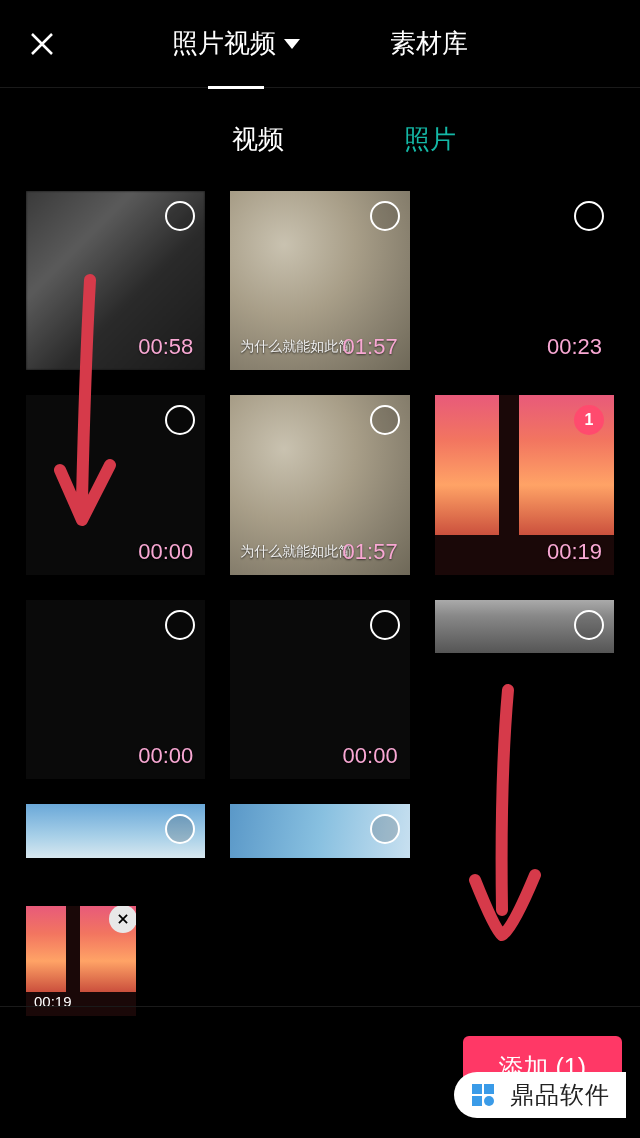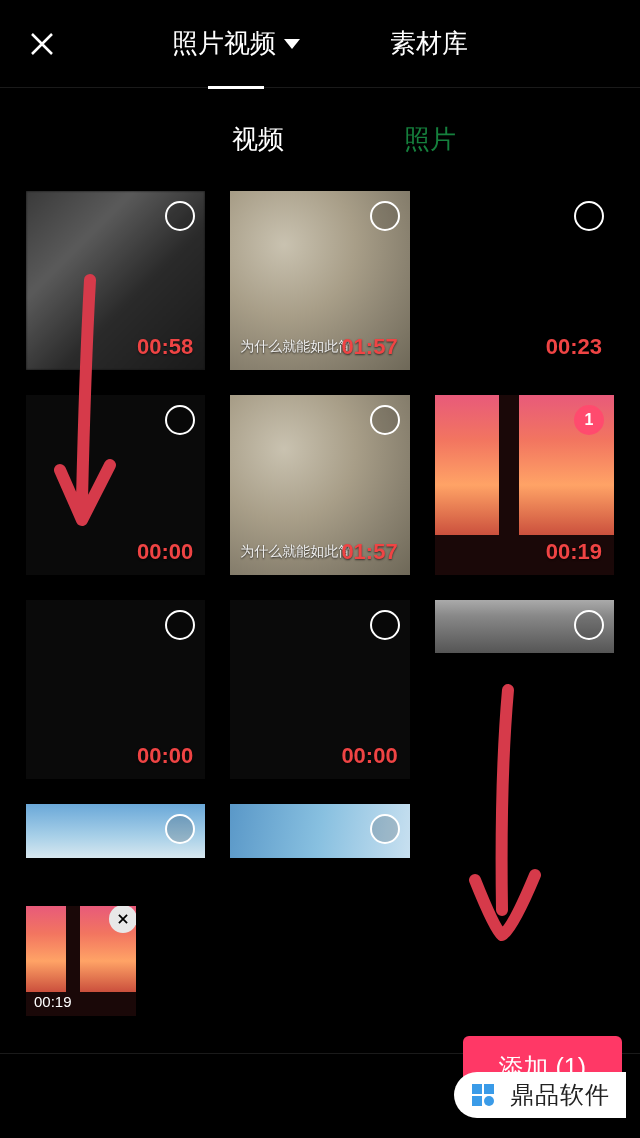--- a/index.html
+++ b/index.html
@@ -63,21 +63,21 @@
   }
   .sub-tabs {
     display: flex;
     justify-content: center;
     gap: 120px;
     padding: 34px 0;
     margin-left: 48px;
   }
   .sub-tab {
     font-size: 26px;
-    color: #15803d;
+    color: #14b8a6;
     cursor: pointer;
   }
   .sub-tab.active { color: #fff; }
   .grid {
     display: grid;
     grid-template-columns: repeat(3, 1fr);
     gap: 25px;
     padding: 0 26px;
   }
   .video-item {
@@ -144,22 +144,22 @@
     align-items: center;
     justify-content: center;
     font-size: 16px;
     font-weight: 600;
   }
   .duration {
     position: absolute;
     bottom: 10px;
     right: 12px;
     font-size: 22px;
-    font-weight: 700;
-    color: #ef4444;
+    font-weight: 400;
+    color: #f9a8d4;
     text-shadow: 0 1px 2px rgba(0,0,0,0.6);
   }
   .caption {
     position: absolute;
     bottom: 14px;
     left: 10px;
     right: 60px;
     font-size: 14px;
     color: #eee;
     text-shadow: 0 1px 2px rgba(0,0,0,0.8);
@@ -199,21 +199,21 @@
   .tray-duration {
     position: absolute;
     bottom: 6px;
     left: 8px;
     font-size: 15px;
     color: #fff;
   }
   .bottom-bar {
     position: absolute;
     left: 0; right: 0; bottom: 0;
-    height: 85px;
+    height: 132px;
     border-top: 1px solid #1a1a1a;
     display: flex;
     justify-content: flex-end;
     align-items: flex-end;
     padding: 0 18px 0 0;
   }
   .add-btn {
     background: #ff3866;
     color: #fff;
     font-size: 25px;

